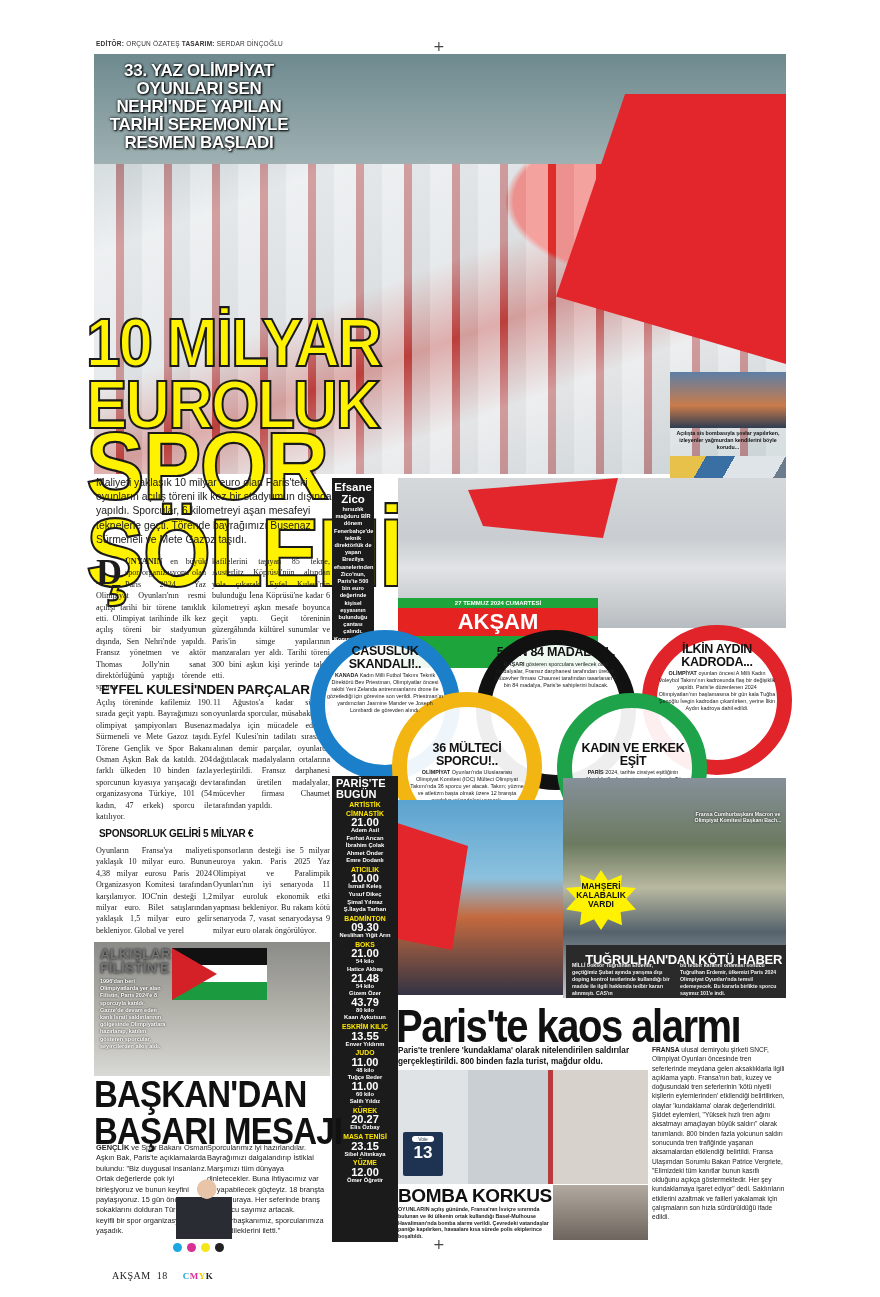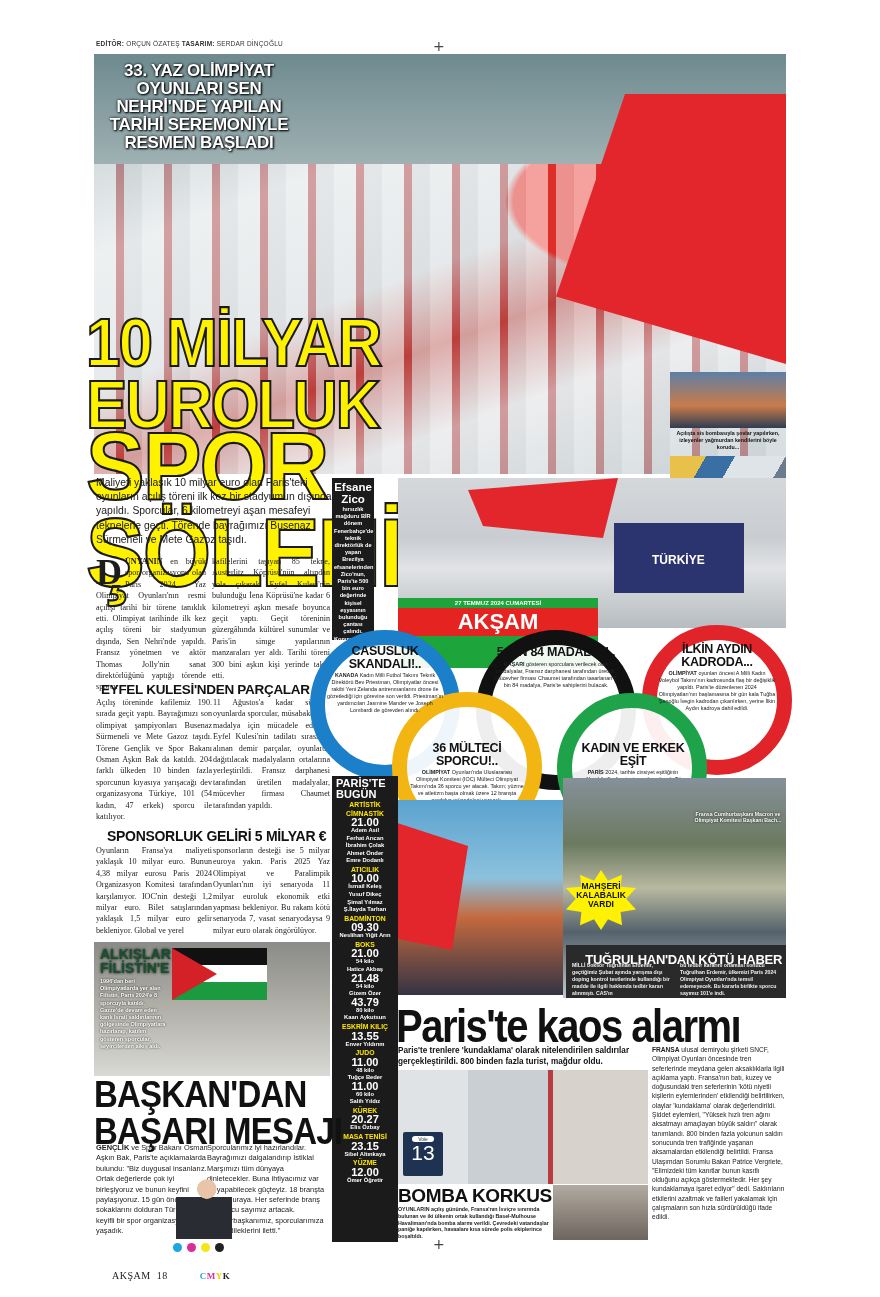--- a/index.html
+++ b/index.html
@@ -25,21 +25,21 @@
 .side-cap1{left:670px;top:430px;width:116px;font-family:"Liberation Sans",sans-serif;font-weight:bold;font-size:5.3px;line-height:7px;text-align:center;color:#111}
 .side-photo2{left:670px;top:456px;width:116px;height:50px;background:linear-gradient(120deg,#e7c14a 0 25%,#3a6fa3 25% 45%,#dfe4e8 45% 80%,#6b7c8c 80%)}
 
 .intro{left:96px;top:476px;width:236px;font-family:"Liberation Sans",sans-serif;font-size:10.4px;line-height:14.2px;color:#1a1a1a}
 .col{font-size:8.1px;line-height:11.4px;color:#1c1c1c;text-align:justify;hyphens:auto}
 .col1{left:96px;top:556px;width:110px}
 .col2{left:212px;top:556px;width:118px}
 .dropcap{float:left;font-size:36px;line-height:30px;font-weight:bold;margin:1px 3px 0 0;font-family:"Liberation Serif",serif}
 .sub{font-family:"Liberation Sans",sans-serif;font-weight:bold;font-size:13.5px;color:#111;white-space:nowrap;letter-spacing:-.3px}
 .sub1{left:101px;top:682px}
-.sub2{left:107px;top:828px;font-size:14px}
+.sub2{left:99px;top:828px;font-size:10px}
 .col3{left:96px;top:697px;width:116px}
 .col4{left:213px;top:697px;width:117px}
 .col5{left:96px;top:845px;width:116px}
 .col6{left:213px;top:845px;width:117px}
 
 .zico{left:332px;top:478px;width:42px;height:162px;background:#1b1b1b;color:#fff;font-family:"Liberation Sans",sans-serif;text-align:center;padding:3px 2px}
 .zico .t{font-weight:bold;font-size:11.5px;line-height:12px}
 .zico .b{font-size:5.6px;line-height:7.2px;font-weight:bold;margin-top:1px}
 
 .midphoto{left:398px;top:478px;width:388px;height:150px;background:linear-gradient(180deg,#d4d8db 0%,#c9cdd1 40%,#e1e3e5 60%,#b7bcc0 100%);overflow:hidden}
@@ -73,39 +73,39 @@
 .macron-cap{left:690px;top:811px;width:96px;font-family:"Liberation Sans",sans-serif;font-weight:bold;font-size:5.2px;line-height:6.4px;text-align:center;color:#fff;text-shadow:0 0 2px #000}
 .mahseri{left:566px;top:870px;width:70px;height:60px;background:#fff200;clip-path:polygon(50% 0,60% 18%,80% 8%,78% 28%,100% 30%,86% 48%,100% 66%,78% 70%,80% 92%,60% 82%,50% 100%,40% 82%,20% 92%,22% 70%,0 66%,14% 48%,0 30%,22% 28%,20% 8%,40% 18%)}
 .mahseri-t{left:566px;top:882px;width:70px;text-align:center;font-family:"Liberation Sans",sans-serif;font-weight:bold;font-size:8.5px;line-height:9px;color:#111}
 .tug{left:566px;top:945px;width:220px;height:53px;background:#2a2a2a;font-family:"Liberation Sans",sans-serif;color:#fff}
 .tug .h{position:absolute;right:4px;top:7px;font-weight:bold;font-size:13px;letter-spacing:-.3px}
 .tug .c{position:absolute;top:17px;font-size:5.2px;line-height:7px;font-weight:bold;color:#eee}
 
 .filistin{left:94px;top:942px;width:236px;height:134px;background:linear-gradient(180deg,#8b8b88 0%,#b1b0a9 50%,#d9d9d5 100%);overflow:hidden}
 .filistin .flag{position:absolute;left:78px;top:6px;width:95px;height:52px;background:linear-gradient(180deg,#111 0 33%,#fff 33% 66%,#1b9a3f 66%)}
 .filistin .tri{position:absolute;left:78px;top:6px;width:45px;height:52px;background:#d42027;clip-path:polygon(0 0,100% 50%,0 100%)}
-.fil-t{left:100px;top:947px;font-family:"Liberation Sans",sans-serif;font-weight:bold;font-size:14px;line-height:14px;color:#14532d;text-shadow:0 0 3px #000}
+.fil-t{left:100px;top:947px;font-family:"Liberation Sans",sans-serif;font-weight:bold;font-size:14px;line-height:14px;color:#737373;text-shadow:0 0 3px #000}
 .fil-b{left:100px;top:978px;width:66px;font-family:"Liberation Sans",sans-serif;font-weight:bold;font-size:5.5px;line-height:7.2px;color:#fff;text-shadow:0 0 2px #000}
 .baskan{left:94px;top:1076px;font-family:"Liberation Sans",sans-serif;font-weight:bold;font-size:33px;line-height:33px;letter-spacing:-.8px;color:#111;transform:scaleY(1.12);transform-origin:top left}
 .bcol{font-family:"Liberation Sans",sans-serif;font-size:7.4px;line-height:10.4px;color:#222}
 .bcol1{left:96px;top:1143px;width:112px}
 .bcol2{left:207px;top:1143px;width:118px}
 .erdogan{left:176px;top:1175px;width:56px;height:64px;background:radial-gradient(circle at 55% 22%,#e8c4a8 0 16%,transparent 17%),linear-gradient(180deg,transparent 35%,#2a2c33 35%)}
 .cmyk-dots{left:173px;top:1243px;display:flex;gap:5px}
 .cmyk-dots span{width:9px;height:9px;border-radius:50%;display:inline-block}
 .footer{left:112px;top:1270px;font-size:10px;color:#222;letter-spacing:.5px}
-.footer .cmyk{margin-left:29px;font-weight:bold;font-size:9px}
+.footer .cmyk{margin-left:12px;font-weight:bold;font-size:9px}
 
 .kaos{left:396px;top:1001px;font-family:"Liberation Sans",sans-serif;font-weight:bold;font-size:40px;letter-spacing:-1.5px;color:#111;transform:scaleY(1.15);transform-origin:top left;white-space:nowrap}
 .kaos-sub{left:398px;top:1045px;width:250px;font-family:"Liberation Sans",sans-serif;font-weight:bold;font-size:8.2px;line-height:11px;color:#111}
 .kaos-col{left:652px;top:1045px;width:134px;font-family:"Liberation Sans",sans-serif;font-size:6.6px;line-height:9.3px;color:#222}
 .train{left:398px;top:1070px;width:250px;height:114px;background:linear-gradient(90deg,#dfe3e6 0 28%,#c9cfd3 28% 60%,#b83b3f 60% 62%,#d8d2cc 62%)}
 .voie{left:403px;top:1132px;width:40px;height:44px;background:#1e3252;color:#fff;font-family:"Liberation Sans",sans-serif;text-align:center;border-radius:2px}
 .voie .v{font-size:5px;background:#fff;color:#1e3252;border-radius:4px;margin:4px 9px 0;line-height:6px}
-.voie .n{font-size:21px;font-weight:normal;line-height:22px}
+.voie .n{font-size:17px;font-weight:bold;line-height:22px}
 .bomba-h{left:398px;top:1185px;font-family:"Liberation Sans",sans-serif;font-weight:bold;font-size:19px;letter-spacing:-.4px;color:#111}
 .bomba-b{left:398px;top:1206px;width:155px;font-family:"Liberation Sans",sans-serif;font-weight:bold;font-size:5.3px;line-height:6.8px;color:#222}
 .crowdphoto{left:553px;top:1185px;width:95px;height:55px;background:linear-gradient(180deg,#b2a9a0,#6e655e)}
 </style>
 </head>
 <body>
 
 <div class="abs credits">
   <b>EDİTÖR:</b>
   <span>ORÇUN ÖZATEŞ</span>
@@ -139,21 +139,20 @@
 <div class="abs col col5">Oyunların Fransa'ya maliyeti yaklaşık 10 milyar euro. Bunun 4,38 milyar eurosu Paris 2024 Organizasyon Komitesi tarafından karşılanıyor. IOC'nin desteği 1,2 milyar euro. Bilet satışlarından yaklaşık 1,5 milyar euro gelir bekleniyor. Global ve yerel</div>
 <div class="abs col col6">sponsorların desteği ise 5 milyar euroya yakın. Paris 2025 Yaz Olimpiyat ve Paralimpik Oyunları'nın iyi senaryoda 11 milyar euroluk ekonomik etki yapması bekleniyor. Bu rakam kötü senaryoda 7, vasat senaryodaysa 9 milyar euro olarak öngörülüyor.</div>
 
 <div class="abs zico">
   <div class="t">Efsane Zico</div>
   <div class="b">hırsızlık mağduru BİR dönem Fenerbahçe'de teknik direktörlük de yapan Brezilya efsanelerinden Zico'nun, Paris'te 500 bin euro değerinde kişisel eşyasının bulunduğu çantası çalındı. Konuya ilişkin hemen soruşturma başlatıldı.</div>
 </div>
 
 <div class="abs midphoto">
   <div class="flag1"></div>
-  <div class="turkiye">TÜRKİYE</div>
 </div>
 
 <div class="abs spor">
   <div class="date">27 TEMMUZ 2024 CUMARTESİ</div>
   <div class="red">AKŞAM</div>
 </div>
 
 <div class="ring ring-blue"></div>
 <div class="ring ring-black"></div>
 <div class="ring ring-red"></div>

